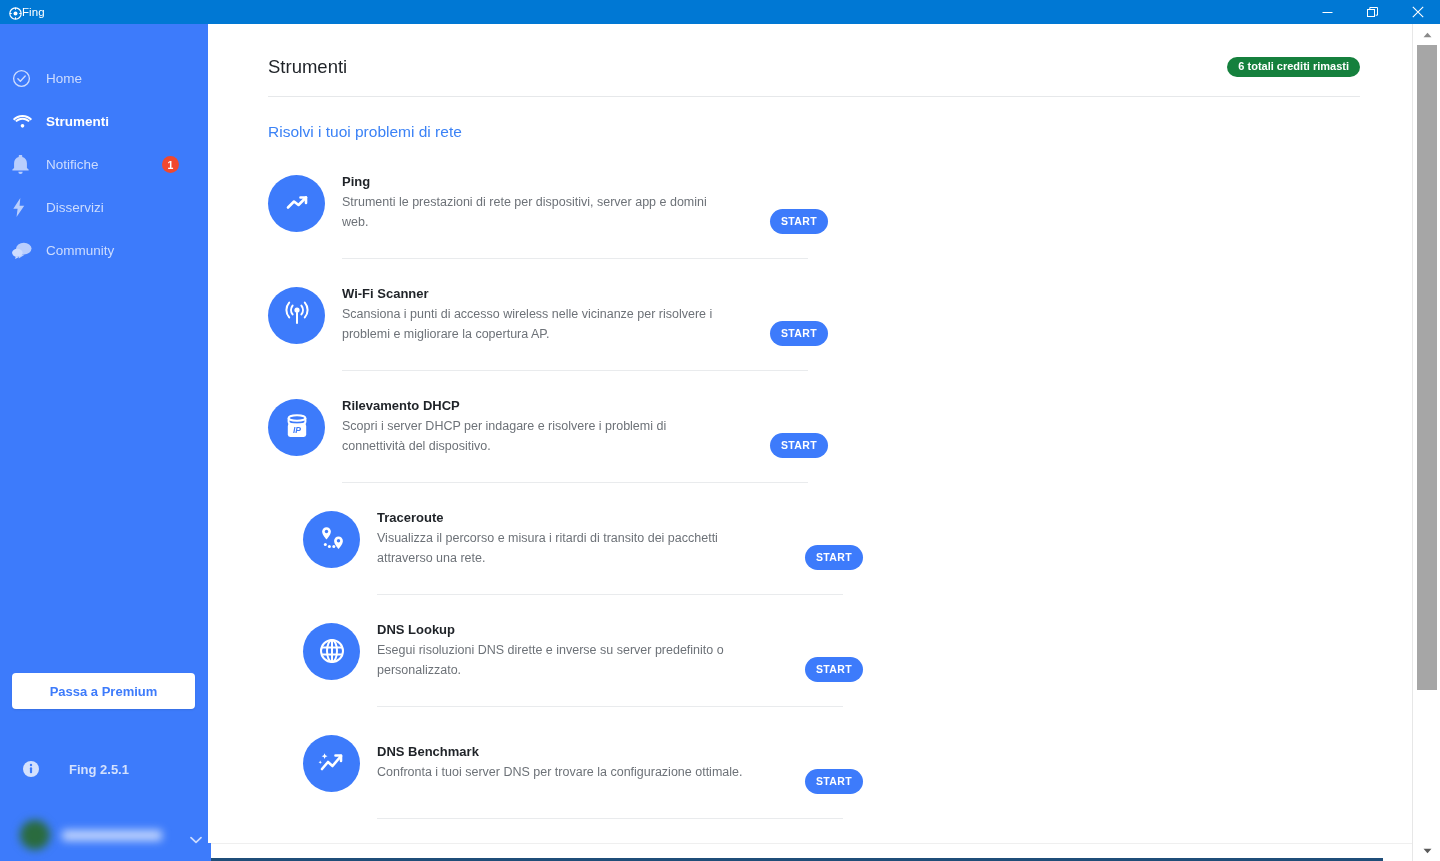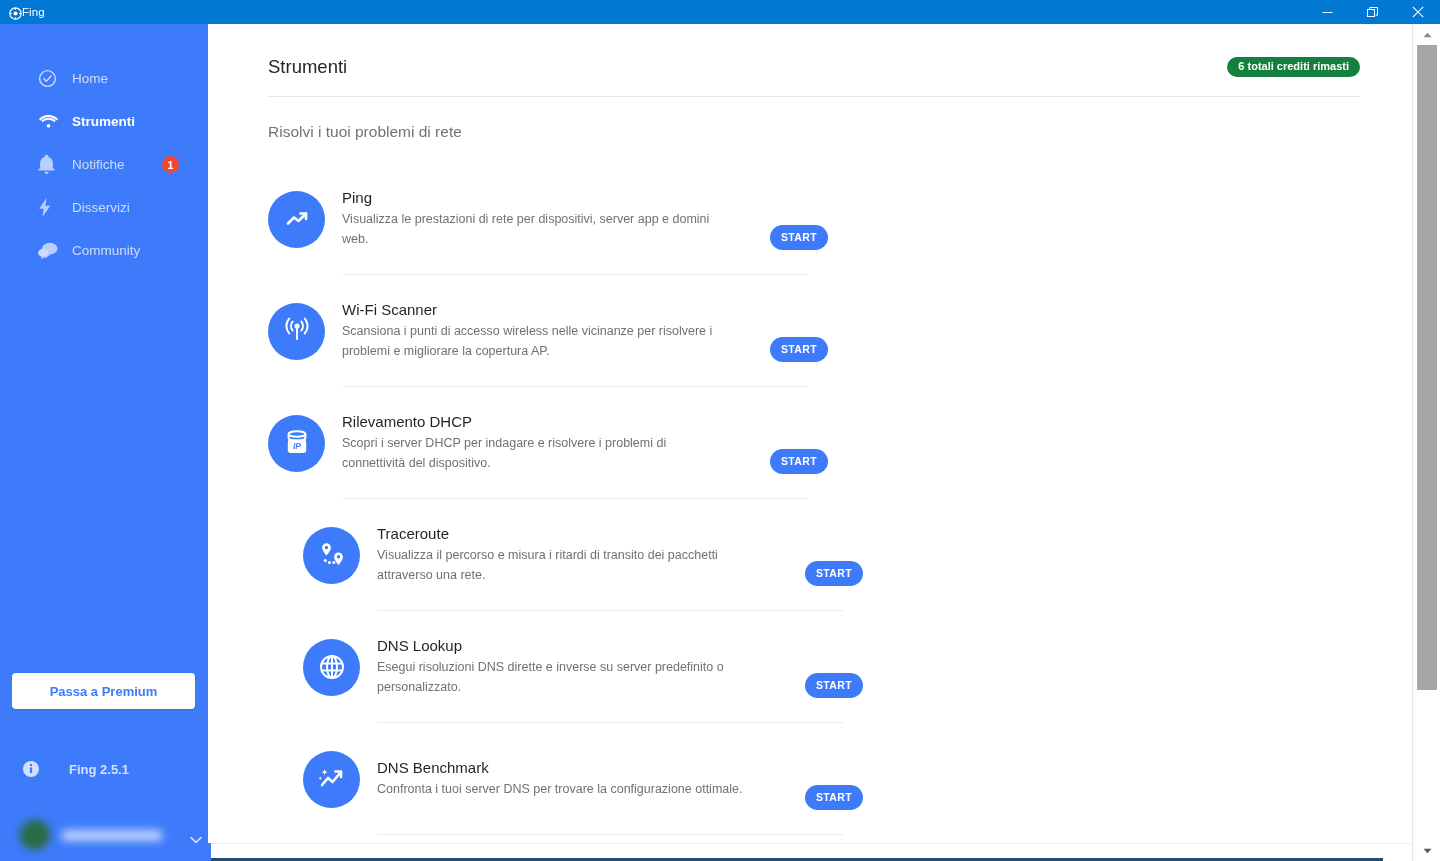--- a/index.html
+++ b/index.html
@@ -28,21 +28,21 @@
   .win-btn svg { display:block; }
 
   
   .sidebar {
     position:absolute; top:24px; left:0; width:208px; height:837px;
     background:#3d7bfb;
   }
   .nav { padding-top:33px; }
   .nav-item {
     position:relative;
-    display:flex; align-items:center; height:43px; padding-left:38px;
+    display:flex; align-items:center; height:43px; padding-left:12px;
   }
   .nav-icon { width:28px; display:flex; align-items:center; justify-content:flex-start; }
   .nav-icon svg { display:block; }
   .nav-label {
     font-size:13.5px; color:#cddcfe; margin-left:6px;
   }
   .nav-item.active .nav-label { color:#ffffff; font-weight:bold; }
   .nav-item.active .nav-icon svg { fill:#ffffff; }
   .badge {
     position:absolute; left:162px; top:13px;
@@ -93,40 +93,40 @@
   .page-title { font-size:18.5px; color:#1f2328; font-weight:normal; }
   .credits-pill {
     background:#15803d; color:#ffffff; font-size:11px; font-weight:bold;
     border-radius:10px; padding:4px 11px 5px; line-height:1;
   }
   .head-rule {
     margin-top:18px; margin-right:52px; height:1px; background:#e6e8ea;
   }
 
   .section-title {
-    font-size:15.5px; color:#737373; margin-top:26px; margin-bottom:22px;
+    font-size:15.5px; color:#3b82f6; margin-top:26px; margin-bottom:6px;
   }
 
   .grid { display:flex; flex-wrap:wrap; }
   .col { width:560px; }
   .col.right { margin-left:35px; }
 
   .tool {
     display:flex; align-items:flex-start;
     padding-top:20px;
   }
   .tool-inner { display:flex; align-items:center; width:100%; min-height:72px; }
   .tool-icon {
     width:57px; height:57px; border-radius:50%;
     display:flex; align-items:center; justify-content:center;
     flex:0 0 57px; position:relative;
   }
   .tool-icon.blue { background:#3d7bfb;font-style:italic; }
   .tool-text { flex:1; padding-left:17px; padding-right:12px; }
-  .tool-name { font-size:15px; color:#1f2328; font-weight:normal; margin-bottom:4px; }
+  .tool-name { font-size:13px; color:#1f2328; font-weight:bold; margin-bottom:4px; }
   .tool-desc { font-size:12.5px; color:#6d7278; line-height:1.58; max-width:390px; }
   .start-btn {
     flex:0 0 auto; width:58px; height:25px; border-radius:13px;
     display:flex; align-items:center; justify-content:center;
     color:#ffffff; font-size:10.5px; font-weight:bold; letter-spacing:.4px;margin-top:36px;
   }
   .start-btn.blue { background:#3d7bfb; }
   .tool-rule { height:1px; background:#e9ebed; margin-top:19px; }
   .tool-block { position:relative; }
 
@@ -298,21 +298,21 @@
             <div class="tool">
                 <div class="tool-inner">
               <div class="tool-icon blue">
                 <svg width="30" height="30" viewBox="0 0 30 30" fill="none" stroke="#ffffff" stroke-width="2.6" stroke-linecap="round" stroke-linejoin="round">
                   <path d="M6 19.5 L12 13.5 L16.5 17 L24 9.5"></path>
                   <path d="M18.5 9.5 H24 V15"></path>
                 </svg>
               </div>
               <div class="tool-text">
                 <div class="tool-name">Ping</div>
-                <div class="tool-desc">Visualizza le prestazioni di rete per dispositivi, server app e domini web.</div>
+                <div class="tool-desc">Strumenti le prestazioni di rete per dispositivi, server app e domini web.</div>
               </div>
               <div class="start-btn blue">START</div>
             </div>
               </div>
             <div class="tool-rule"></div>
           </div>
 
           <div class="tool-block">
             <div class="tool">
                 <div class="tool-inner">

